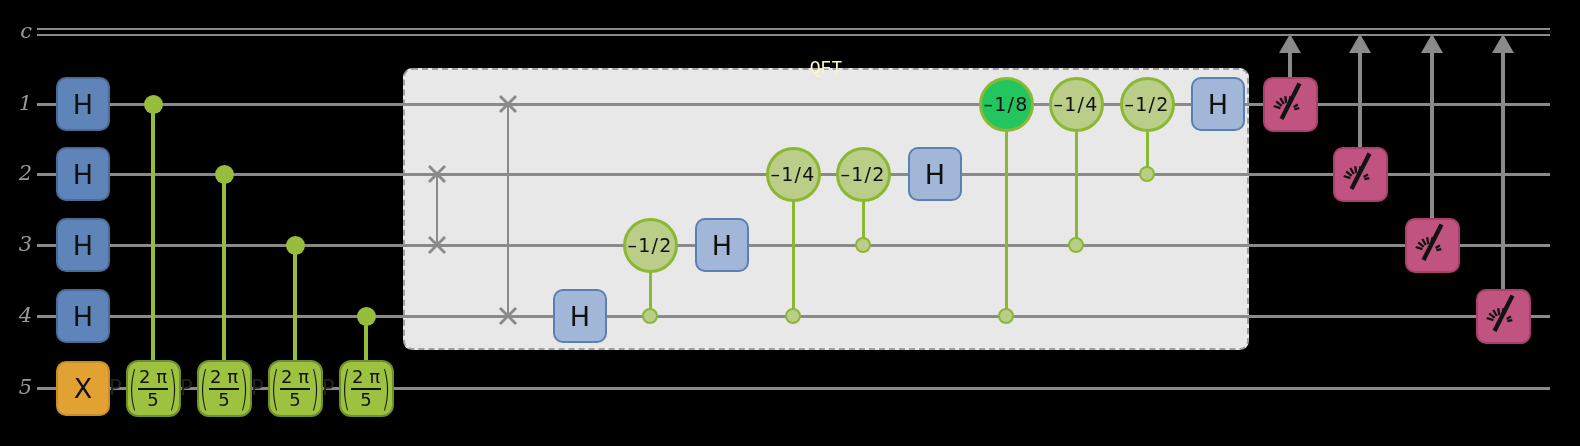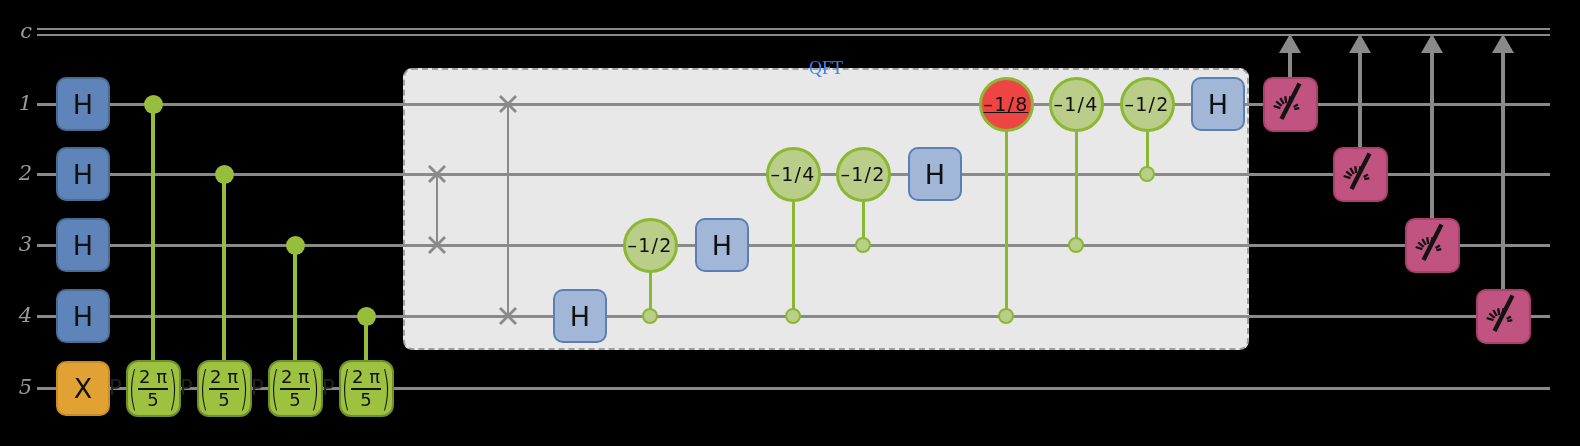--- a/index.html
+++ b/index.html
@@ -16,21 +16,21 @@
           font-size:19px;letter-spacing:1.2px;color:#111;}
   .dot{border-radius:50%;}
   .vline{}
   .tri{width:0;height:0;}
   .pbox{display:flex;align-items:center;justify-content:center;border-radius:12px;color:#111;}
   .paren{font-size:46px;font-weight:300;transform:scaleX(.5);line-height:.9;margin:0 -4px;color:#111;}
   .frac{display:flex;flex-direction:column;align-items:center;}
   .frac .num,.frac .den{font-size:18px;line-height:1.05;}
   .frac .bar{width:30px;height:2px;background:#111;margin:1px 0;}
   .qftbox{border:2px dashed;border-radius:9px;}
-  .qftlabel{font-family:Liberation Serif, serif;font-size:18px;color:#3b82f6;text-align:center;}
+  .qftlabel{font-family:Liberation Mono, monospace;font-size:18px;color:#fef9c3;text-align:center;}
   .pprefix{font-size:21px;color:#222;}
 </style>
 </head>
 <body>
 
 <div id="stage" style="background: rgb(0, 0, 0);">
     <div class="abs qftbox" style="left: 403px; top: 68px; width: 846px; height: 282px; background: rgb(232, 232, 232); border-color: rgb(160, 160, 160); z-index: 1;"></div>
     <div class="abs qftlabel" style="left: 766px; top: 57px; width: 120px; height: 22px; line-height: 22px; z-index: 6;">QFT</div>
     <div class="abs cwire" style="left: 37px; top: 28px; width: 1513px; border-color: rgb(138, 138, 138); z-index: 2;"></div>
     <div class="abs wlabel" style="left: 2px; top: 18px; width: 30px; color: rgb(154, 154, 154); z-index: 2;">c</div>
@@ -143,21 +143,21 @@
     <div class="abs dot" style="left: 785px; top: 308px; width: 16px; height: 16px; background: rgb(186, 206, 138); border: 2.5px solid rgb(140, 183, 51); z-index: 4;"></div>
     <div class="abs vline" style="left: 861.5px; top: 174px; width: 3px; height: 71px; background: rgb(140, 183, 51); z-index: 3;"></div>
     <div class="abs circle" style="left: 835.5px; top: 146.5px; width: 55px; height: 55px; background: rgb(186, 206, 138); border: 3px solid rgb(140, 183, 51); z-index: 4;">
       <span>–1/2</span>
     </div>
     <div class="abs dot" style="left: 855px; top: 237px; width: 16px; height: 16px; background: rgb(186, 206, 138); border: 2.5px solid rgb(140, 183, 51); z-index: 4;"></div>
     <div class="abs gatebox" style="left: 908px; top: 147px; width: 54px; height: 54px; background: rgb(162, 183, 216); border: 2.4px solid rgb(90, 127, 178); border-radius: 10px; z-index: 4;">
       <span>H</span>
     </div>
     <div class="abs vline" style="left: 1004.5px; top: 104px; width: 3px; height: 212px; background: rgb(140, 183, 51); z-index: 3;"></div>
-    <div class="abs circle" style="left: 978.5px; top: 76.5px; width: 55px; height: 55px; background: #ef4444; border: 3px solid rgb(140, 183, 51); z-index: 4; text-decoration: underline;">
+    <div class="abs circle" style="left: 978.5px; top: 76.5px; width: 55px; height: 55px; background: #22c55e; border: 3px solid rgb(140, 183, 51); z-index: 4;">
       <span>–1/8</span>
     </div>
     <div class="abs dot" style="left: 998px; top: 308px; width: 16px; height: 16px; background: rgb(186, 206, 138); border: 2.5px solid rgb(140, 183, 51); z-index: 4;"></div>
     <div class="abs vline" style="left: 1074.5px; top: 104px; width: 3px; height: 141px; background: rgb(140, 183, 51); z-index: 3;"></div>
     <div class="abs circle" style="left: 1048.5px; top: 76.5px; width: 55px; height: 55px; background: rgb(186, 206, 138); border: 3px solid rgb(140, 183, 51); z-index: 4;">
       <span>–1/4</span>
     </div>
     <div class="abs dot" style="left: 1068px; top: 237px; width: 16px; height: 16px; background: rgb(186, 206, 138); border: 2.5px solid rgb(140, 183, 51); z-index: 4;"></div>
     <div class="abs vline" style="left: 1145.5px; top: 104px; width: 3px; height: 70px; background: rgb(140, 183, 51); z-index: 3;"></div>
     <div class="abs circle" style="left: 1119.5px; top: 76.5px; width: 55px; height: 55px; background: rgb(186, 206, 138); border: 3px solid rgb(140, 183, 51); z-index: 4;">

